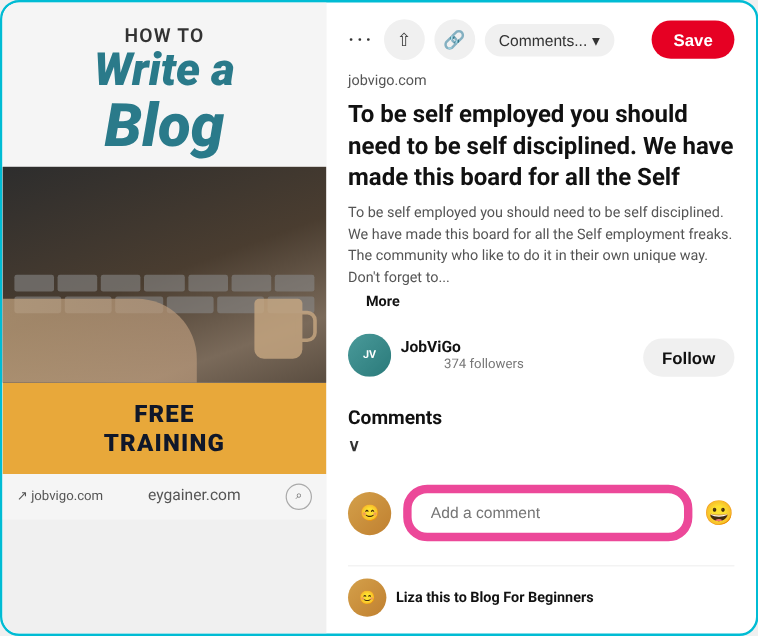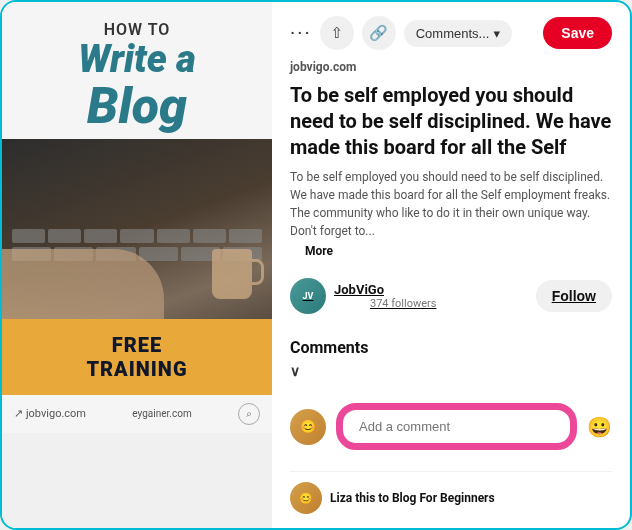--- a/index.html
+++ b/index.html
@@ -147,21 +147,21 @@
       padding: 8px 12px;
       display: flex;
       align-items: center;
       justify-content: space-between;
     }
     .footer-link {
       font-size: 11px;
       color: #555;
     }
     .footer-link-2 {
-      font-size: 10px;
+      font-size: 13px;
       color: #555;
     }
     .search-icon-small {
       width: 22px;
       height: 22px;
       border: 1.5px solid #aaa;
       border-radius: 50%;
       display: flex;
       align-items: center;
       justify-content: center;
@@ -223,21 +223,20 @@
       font-weight: 700;
       cursor: pointer;
       margin-left: auto;
       text-align: right;
     }
     .site-link {
       font-size: 12px;
       color: #555;
       margin-bottom: 8px;
       display: block;
-      font-weight: bold;
     }
     .main-title {
       font-size: 20px;
       font-weight: 700;
       color: #111;
       line-height: 1.3;
       margin-bottom: 8px;
     }
     .description {
       font-size: 12px;
@@ -247,25 +246,24 @@
     }
     .more-link {
       font-size: 12px;
       color: #111;
       font-weight: 700;
       cursor: pointer;
       margin-left: 15px;
     }
     .author-row {
       display: flex;
-      align-items: center;
+      align-items: flex-end;
       justify-content: space-between;
       margin: 12px 0;
       padding: 8px 0;
-      text-decoration: underline;
     }
     .author-info {
       display: flex;
       align-items: center;
       gap: 8px;
     }
     .author-avatar {
       width: 36px;
       height: 36px;
       border-radius: 50%;

